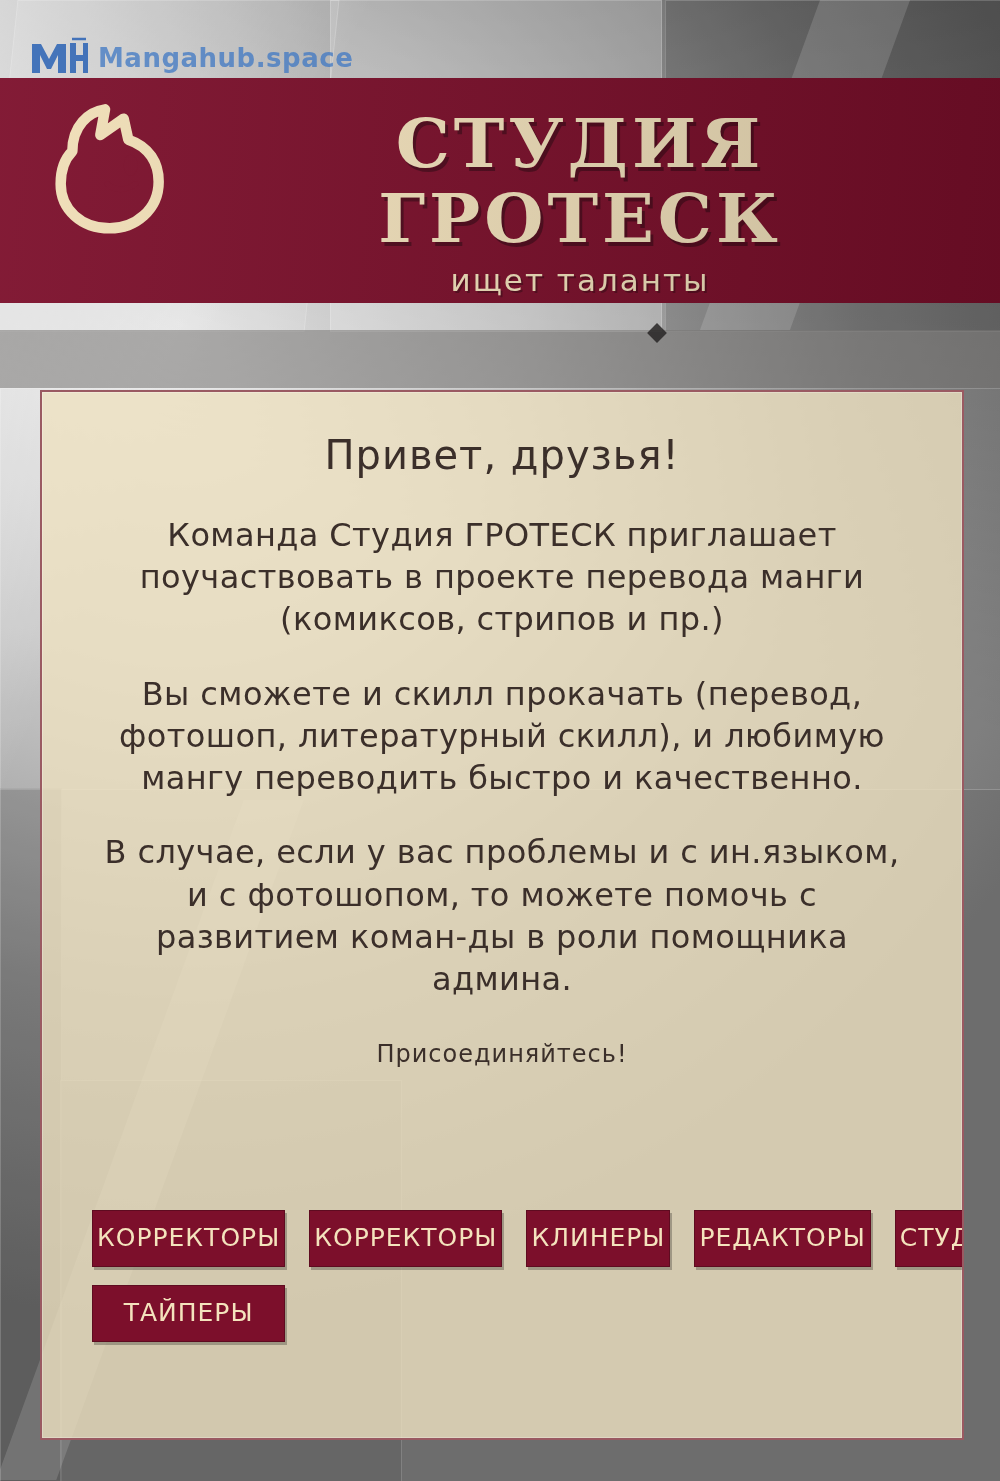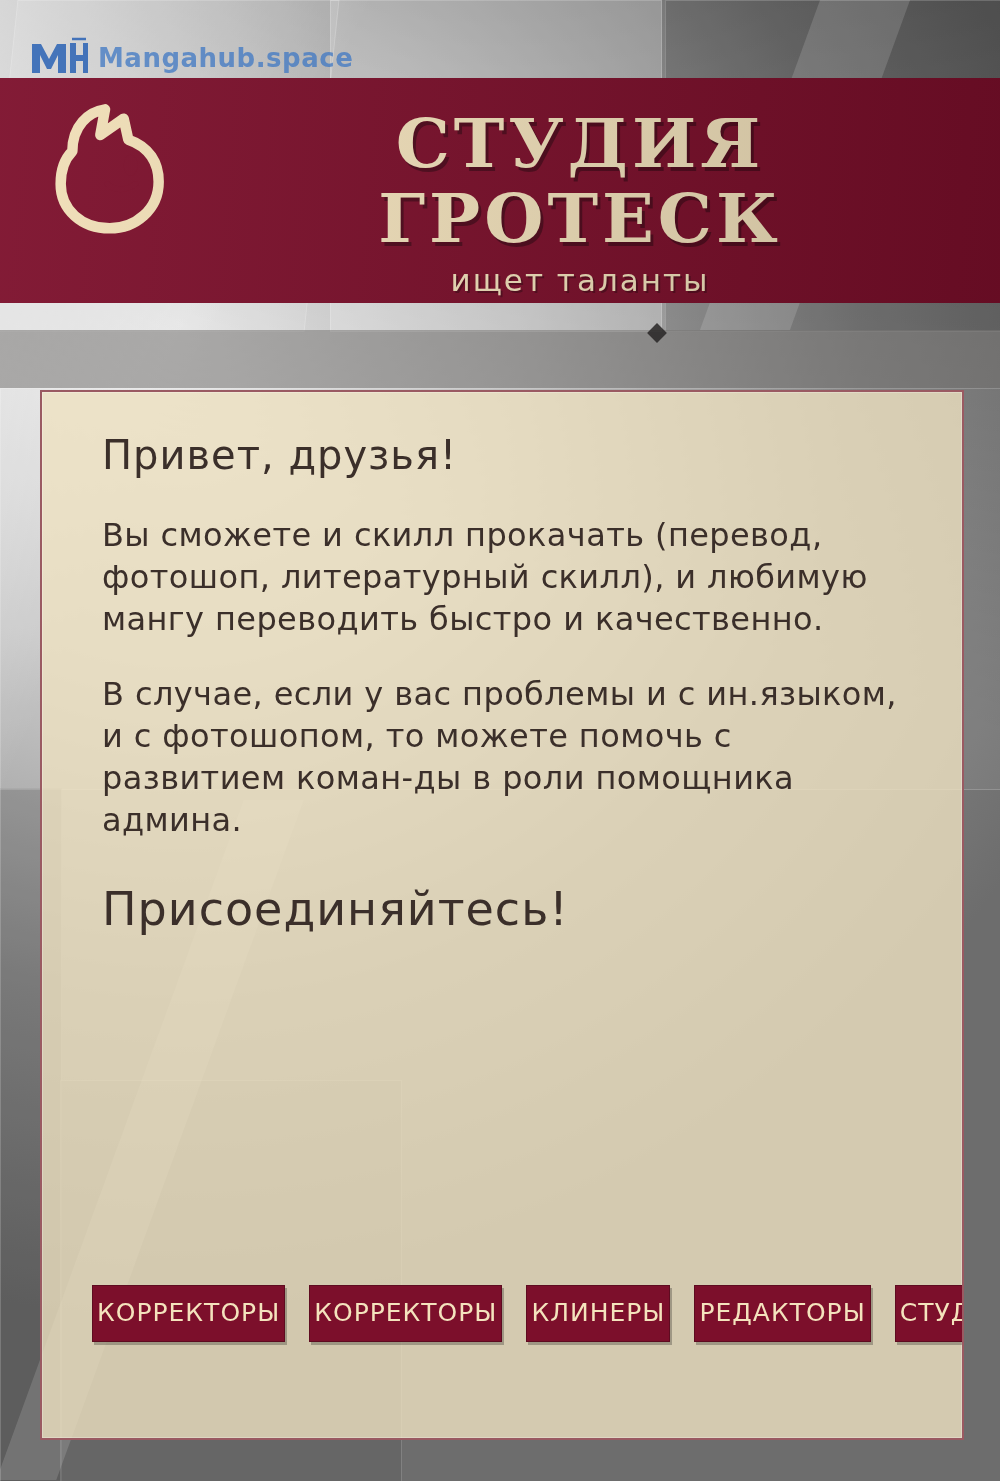--- a/index.html
+++ b/index.html
@@ -142,36 +142,37 @@
     background: rgba(238, 225, 192, 0.80);
     border: 2px solid #9a5a62;
     box-shadow: 0 0 0 1px rgba(255,255,255,0.25) inset;
     z-index: 4;
     overflow: hidden;
   }
   .card-inner {
     position: relative;
     z-index: 2;
     padding: 40px 60px 0 60px;
+    text-align: center;
     color: #3b2f2a;
     font-family: "DejaVu Sans", sans-serif;
   }
   .greeting {
     font-size: 40px;
     letter-spacing: 1px;
     margin-bottom: 36px;
   }
   .para {
     font-size: 32px;
     line-height: 1.32;
     margin-bottom: 32px;
     letter-spacing: 0.4px;
   }
   .join {
-    font-size: 46px;
+    font-size: 24px;
     margin-top: 40px;
     margin-bottom: 32px;
     letter-spacing: 1px;
   }
 
   
   .roles {
     position: absolute;
     left: 50px;
     bottom: 96px;
@@ -244,28 +245,30 @@
     </svg>
     <div class="banner-titles">
       <div class="banner-title">СТУДИЯ ГРОТЕСК</div>
       <div class="banner-sub">ищет таланты</div>
     </div>
   </div>
 
   <div class="card">
     <div class="card-inner">
       <div class="greeting">Привет, друзья!</div>
+      <div class="para">Команда Студия ГРОТЕСК приглашает поучаствовать в проекте перевода манги (комиксов, стрипов и пр.)</div>
       <div class="para">Вы сможете и скилл прокачать (перевод, фотошоп, литературный скилл), и любимую мангу переводить быстро и качественно.</div>
       <div class="para">В случае, если у вас проблемы и с ин.языком, и с фотошопом, то можете помочь с развитием коман-ды в роли помощника админа.</div>
       <div class="join">Присоединяйтесь!</div>
     </div>
 
     <div class="roles">
       <div class="role-btn">КОРРЕКТОРЫ</div>
       <div class="role-btn">КОРРЕКТОРЫ</div>
       <div class="role-btn">КЛИНЕРЫ</div>
       <div class="role-btn">РЕДАКТОРЫ</div>
       <div class="role-btn">СТУДИЯ</div>
+      <div class="role-btn">ТАЙПЕРЫ</div>
     </div>
 
   </div>
 
 </div>
 
 </body></html>

